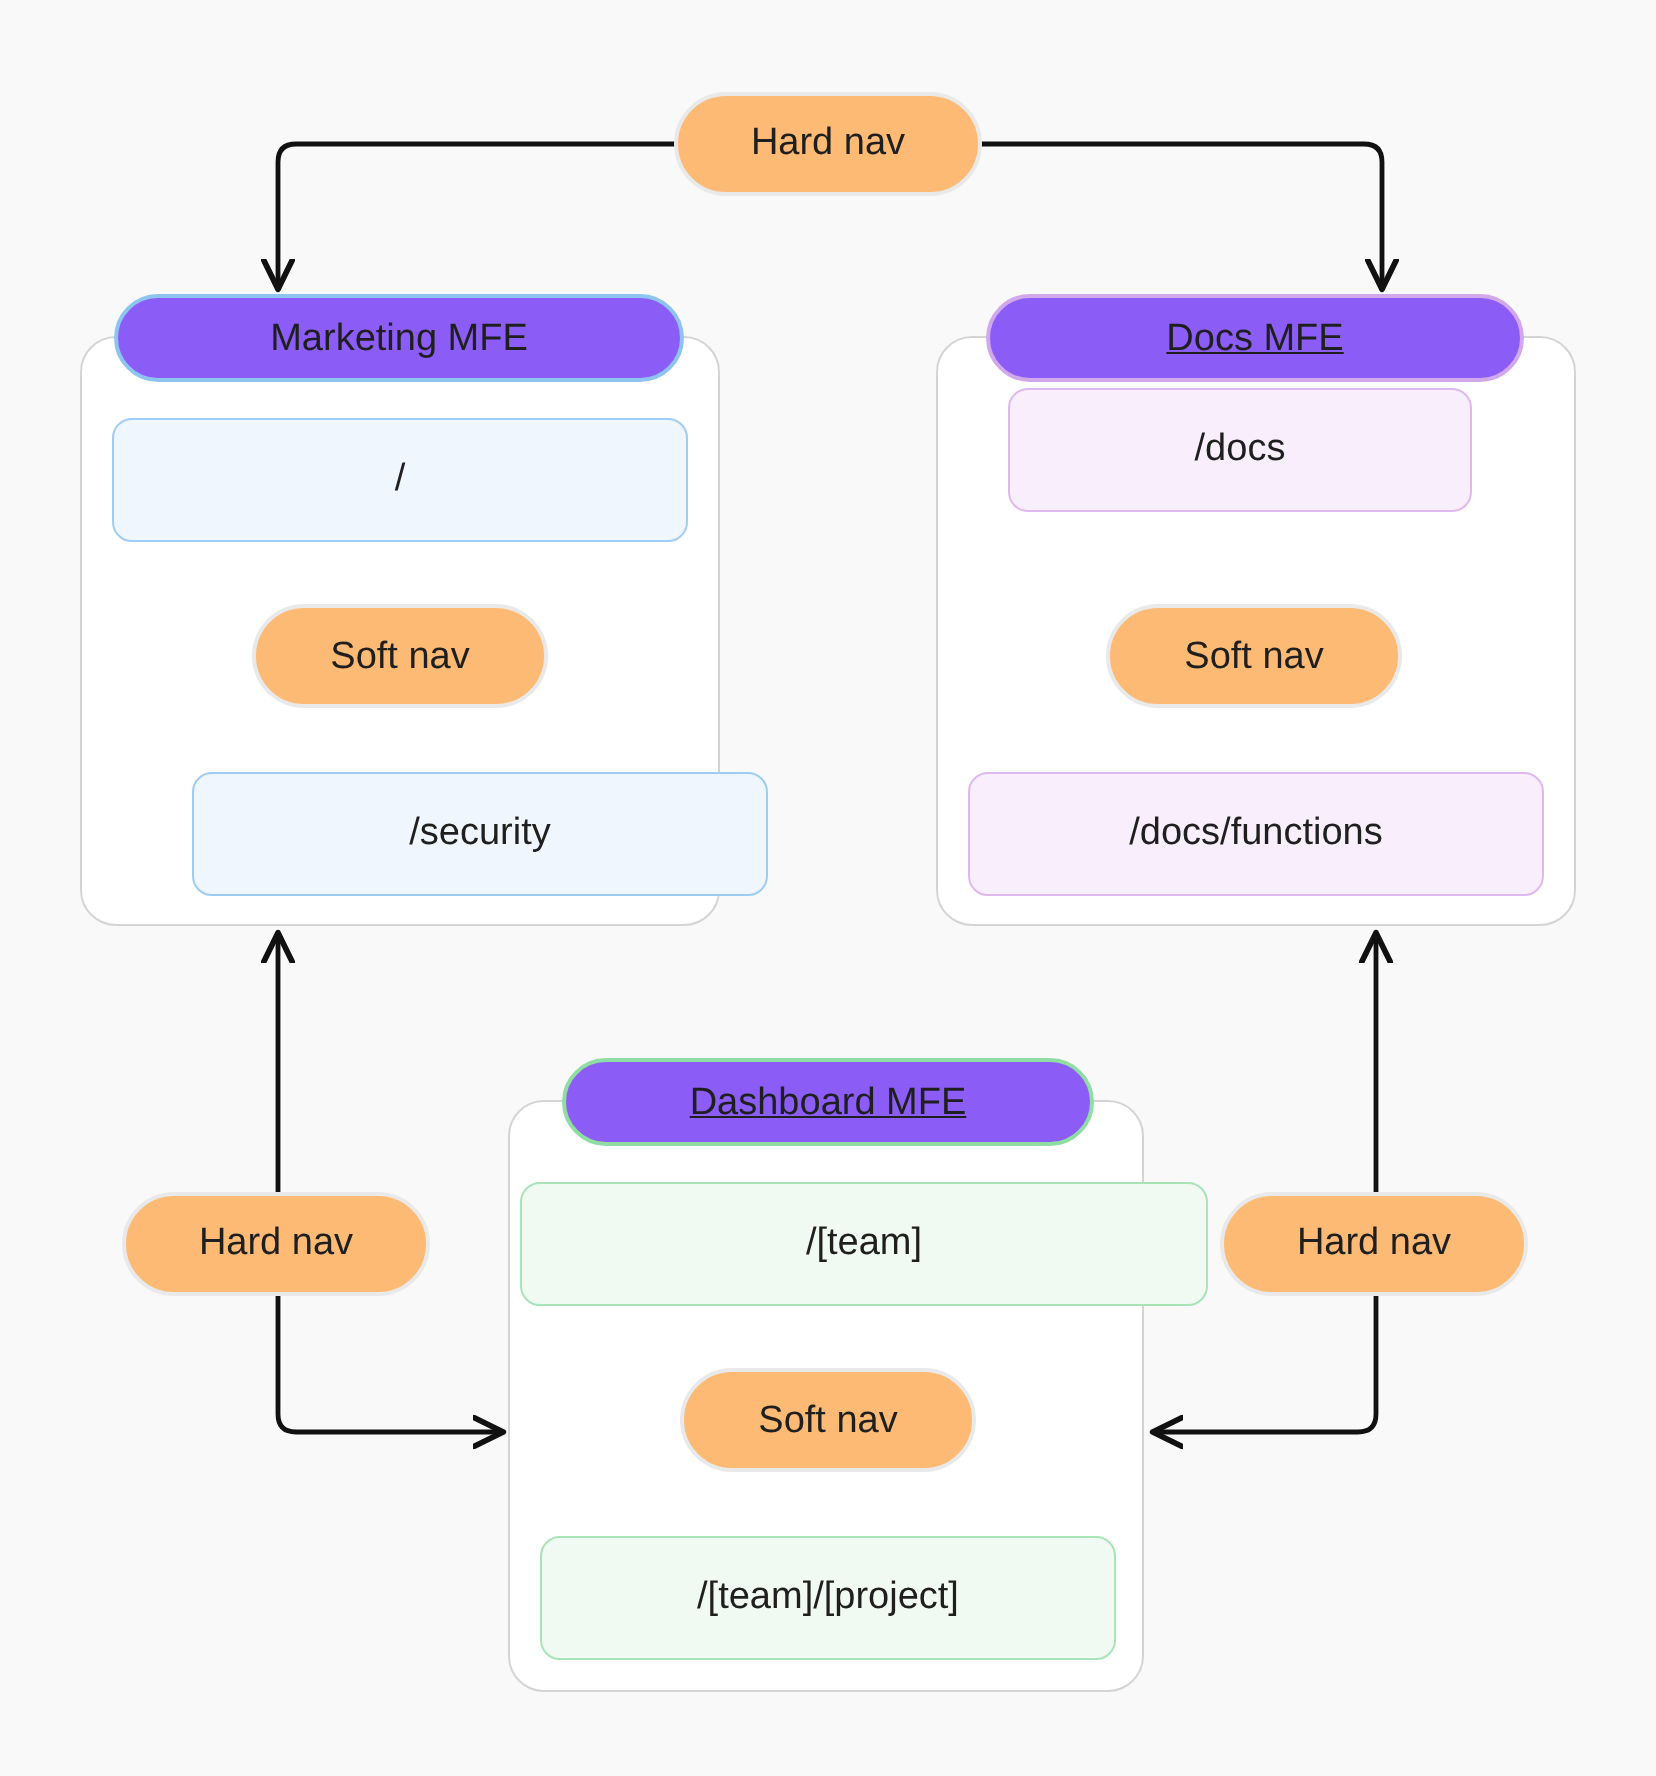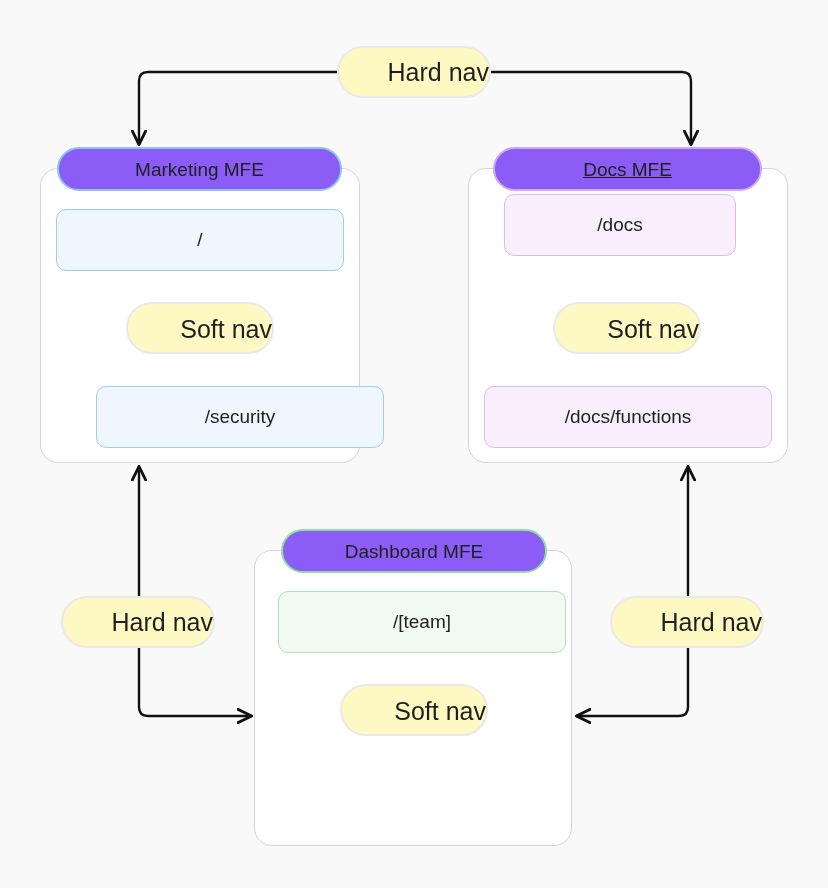--- a/index.html
+++ b/index.html
@@ -45,21 +45,21 @@
     background: #8b5cf6;
     border: 2px solid #cfcfcf;
     border-radius: 999px;
     font-size: 19px;
     color: #1f1f1f;
     box-sizing: border-box;
     white-space: nowrap;
   }
   .mfe-header.blue   { border-color: #8dc5f0; }
   .mfe-header.purple { border-color: #d2a8ec; text-decoration: underline; }
-  .mfe-header.green  { border-color: #8fdda3; }
+  .mfe-header.green  { border-color: #8fdda3; text-decoration: underline; }
 
   
   .route-box {
     position: absolute;
     height: 62px;
     line-height: 60px;
     text-align: center;
     border-radius: 10px;
     border: 1px solid #cfcfcf;
     font-size: 19px;
@@ -69,25 +69,25 @@
   }
   .route-box.blue   { background: #eff6fd; border-color: #9fcdf2; }
   .route-box.purple { background: #f8eefc; border-color: #ddb9ef; }
   .route-box.green  { background: #f0faf2; border-color: #a9e4b6; }
 
   
   .nav-pill {
     position: absolute;
     height: 52px;
     line-height: 50px;
-    text-align: right;
-    background: #fef9c3;
+    text-align: center;
+    background: #fdba74;
     border: 2px solid #e9e9e9;
     border-radius: 999px;
-    font-size: 25px;
+    font-size: 19px;
     color: #1f1f1f;
     box-sizing: border-box;
     white-space: nowrap;
   }
   .nav-pill.hard { height: 52px; line-height: 48px; }
 </style>
 </head>
 <body>
 
 <div id="canvas">
@@ -148,18 +148,19 @@
   <div class="route-box purple" style="left:484px; top:386px; width:288px;">/docs/functions</div>
 
   <div class="nav-pill hard" style="left:61px; top:596px; width:154px;">Hard nav</div>
 
   <div class="nav-pill hard" style="left:610px; top:596px; width:154px;">Hard nav</div>
 
   <div class="mfe-group" style="left:254px; top:550px; width:318px; height:296px;"></div>
 
   <div class="mfe-header green" style="left:281px; top:529px; width:266px;">Dashboard MFE</div>
 
-  <div class="route-box green" style="left:278px; top:591px; width:288px;text-align:center;">/[team]</div>
+  <div class="route-box green" style="left:260px; top:591px; width:344px;text-align:center;">/[team]</div>
 
   <div class="nav-pill" style="left:340px; top:684px; width:148px;">Soft nav</div>
 
+  <div class="route-box green" style="left:270px; top:768px; width:288px;">/[team]/[project]</div>
 
 </div>
 
 </body></html>

